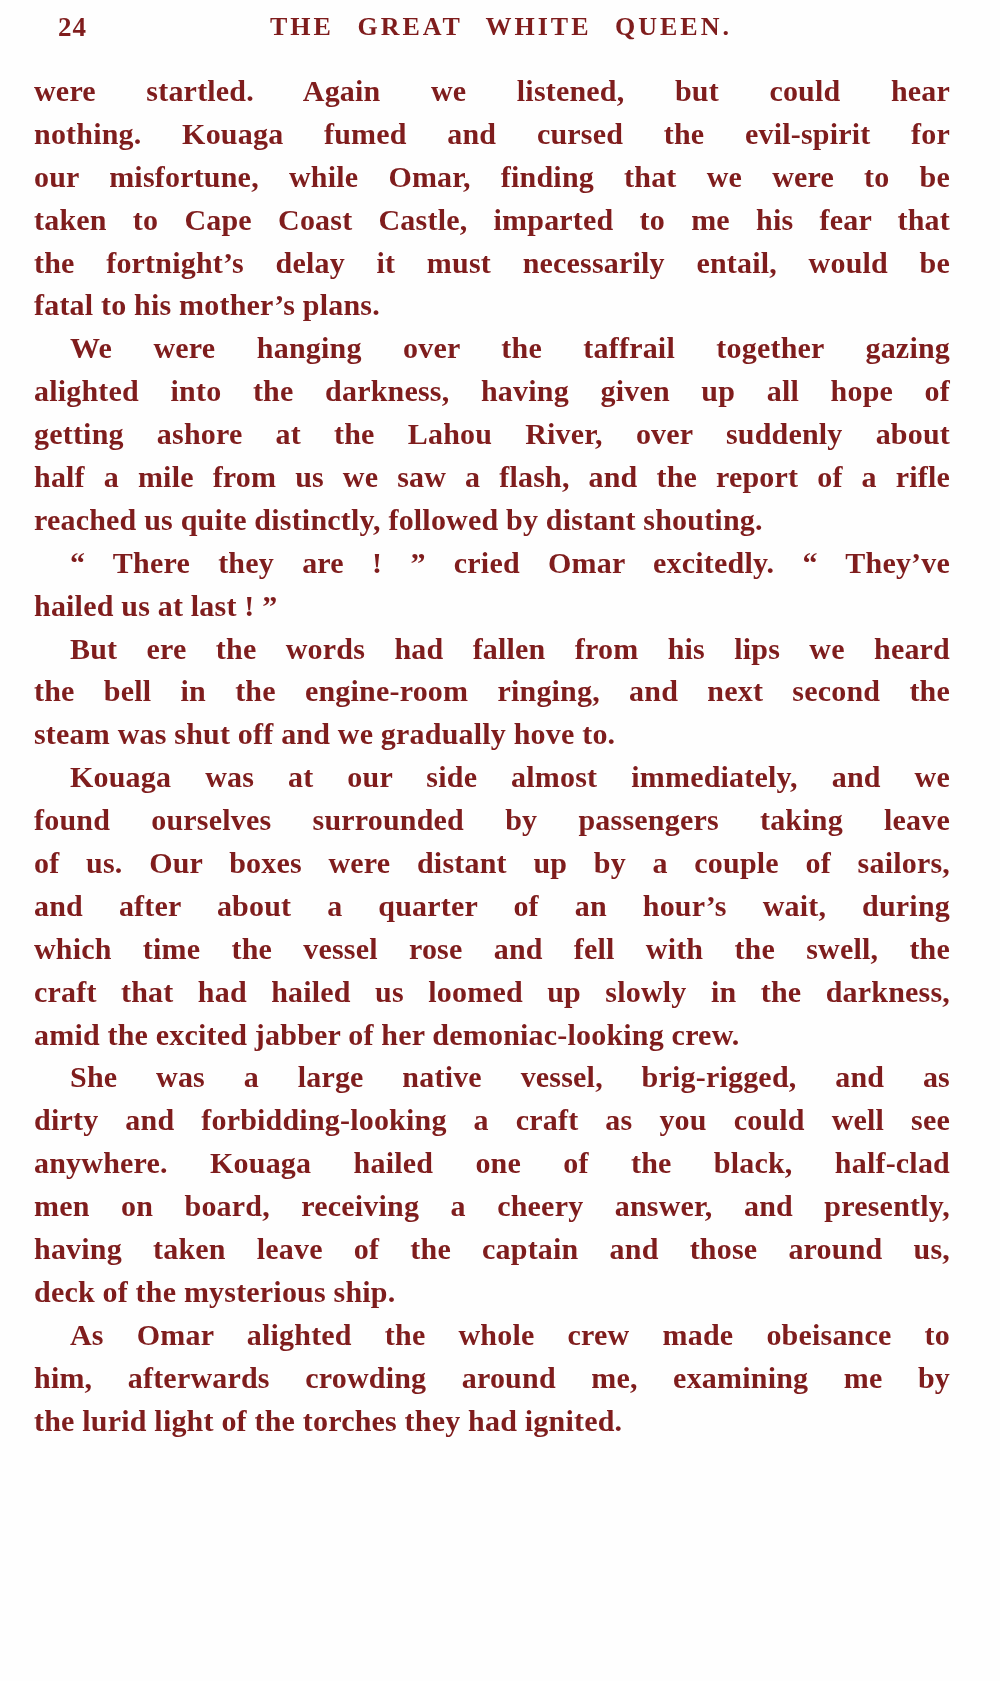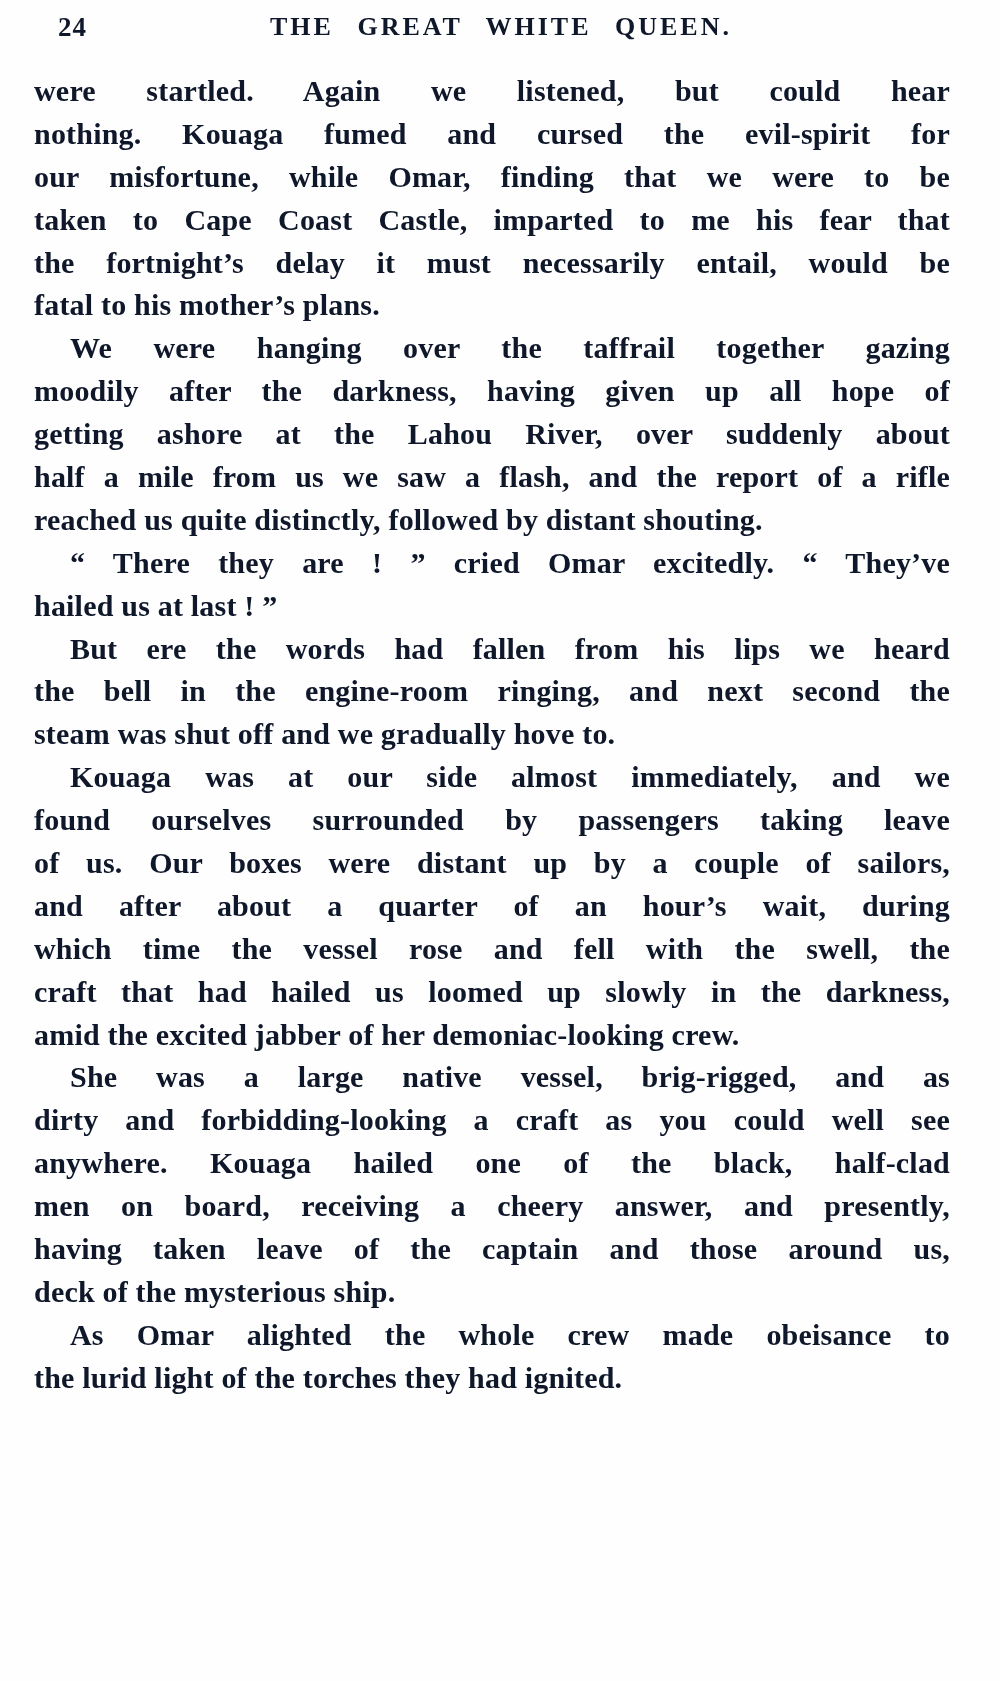--- a/index.html
+++ b/index.html
@@ -7,21 +7,21 @@
     padding: 0;
     background: #ffffff;
   }
   .page {
     position: relative;
     width: 1000px;
     height: 1681px;
     background: #fefefe;
     overflow: hidden;
     font-family: "Liberation Serif", "DejaVu Serif", serif;
-    color: #0f172a;
+    color: #7f1d1d;
   }
   
   .page-header {
     position: absolute;
     top: 6px;
     left: 0;
     right: 0;
     height: 40px;
   }
   .page-number {
@@ -86,21 +86,21 @@
   <div class="paragraph">
         <div class="line">were startled. Again we listened, but could hear</div>
         <div class="line">nothing. Kouaga fumed and cursed the evil-spirit for</div>
         <div class="line">our misfortune, while Omar, finding that we were to be</div>
         <div class="line">taken to Cape Coast Castle, imparted to me his fear that</div>
         <div class="line">the fortnight’s delay it must necessarily entail, would be</div>
         <div class="line last">fatal to his mother’s plans.</div>
       </div>
       <div class="paragraph">
         <div class="line first-indent">We were hanging over the taffrail together gazing</div>
-        <div class="line">moodily after the darkness, having given up all hope of</div>
+        <div class="line">alighted into the darkness, having given up all hope of</div>
         <div class="line">getting ashore at the Lahou River, over suddenly about</div>
         <div class="line">half a mile from us we saw a flash, and the report of a rifle</div>
         <div class="line last">reached us quite distinctly, followed by distant shouting.</div>
       </div>
       <div class="paragraph">
         <div class="line first-indent">“ There they are ! ” cried Omar excitedly. “ They’ve</div>
         <div class="line last">hailed us at last ! ”</div>
       </div>
       <div class="paragraph">
         <div class="line first-indent">But ere the words had fallen from his lips we heard</div>
@@ -119,17 +119,18 @@
       <div class="paragraph">
         <div class="line first-indent">She was a large native vessel, brig-rigged, and as</div>
         <div class="line">dirty and forbidding-looking a craft as you could well see</div>
         <div class="line">anywhere. Kouaga hailed one of the black, half-clad</div>
         <div class="line">men on board, receiving a cheery answer, and presently,</div>
         <div class="line">having taken leave of the captain and those around us,</div>
         <div class="line last">deck of the mysterious ship.</div>
       </div>
       <div class="paragraph">
         <div class="line first-indent">As Omar alighted the whole crew made obeisance to</div>
+        <div class="line">him, afterwards crowding around me, examining me by</div>
         <div class="line last">the lurid light of the torches they had ignited.</div>
       </div>
     </main>
 
 </div>
 
 </body></html>

